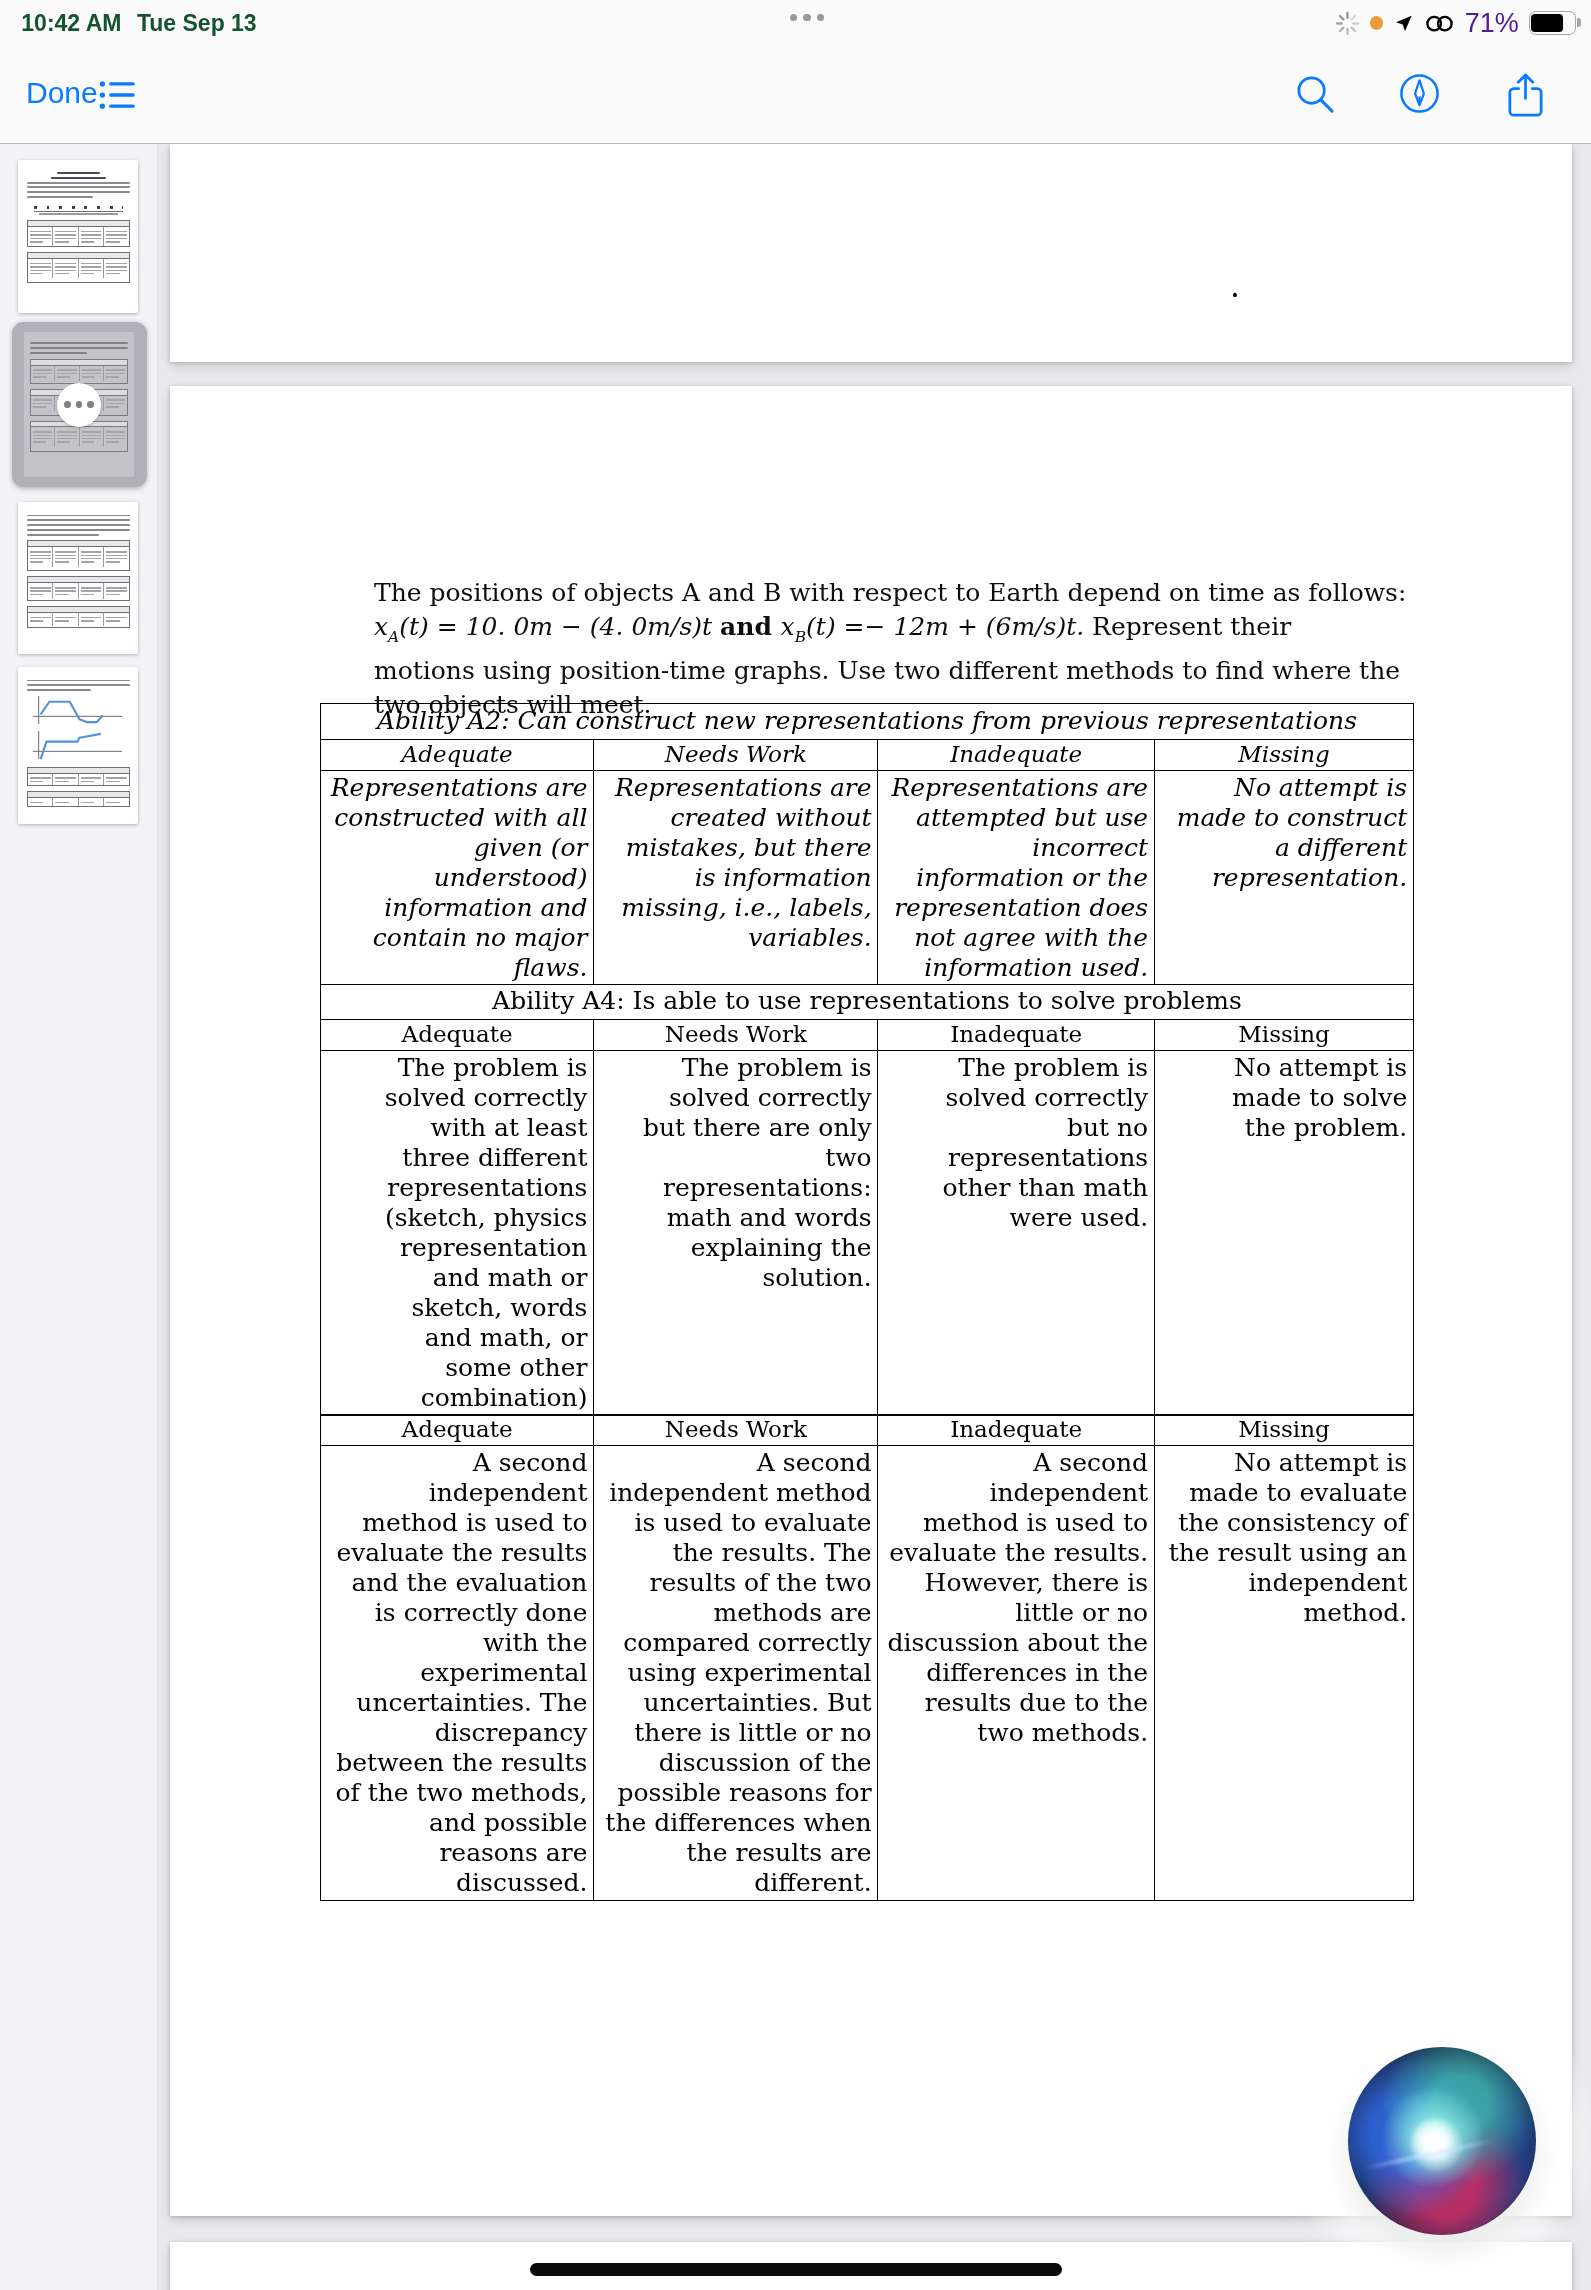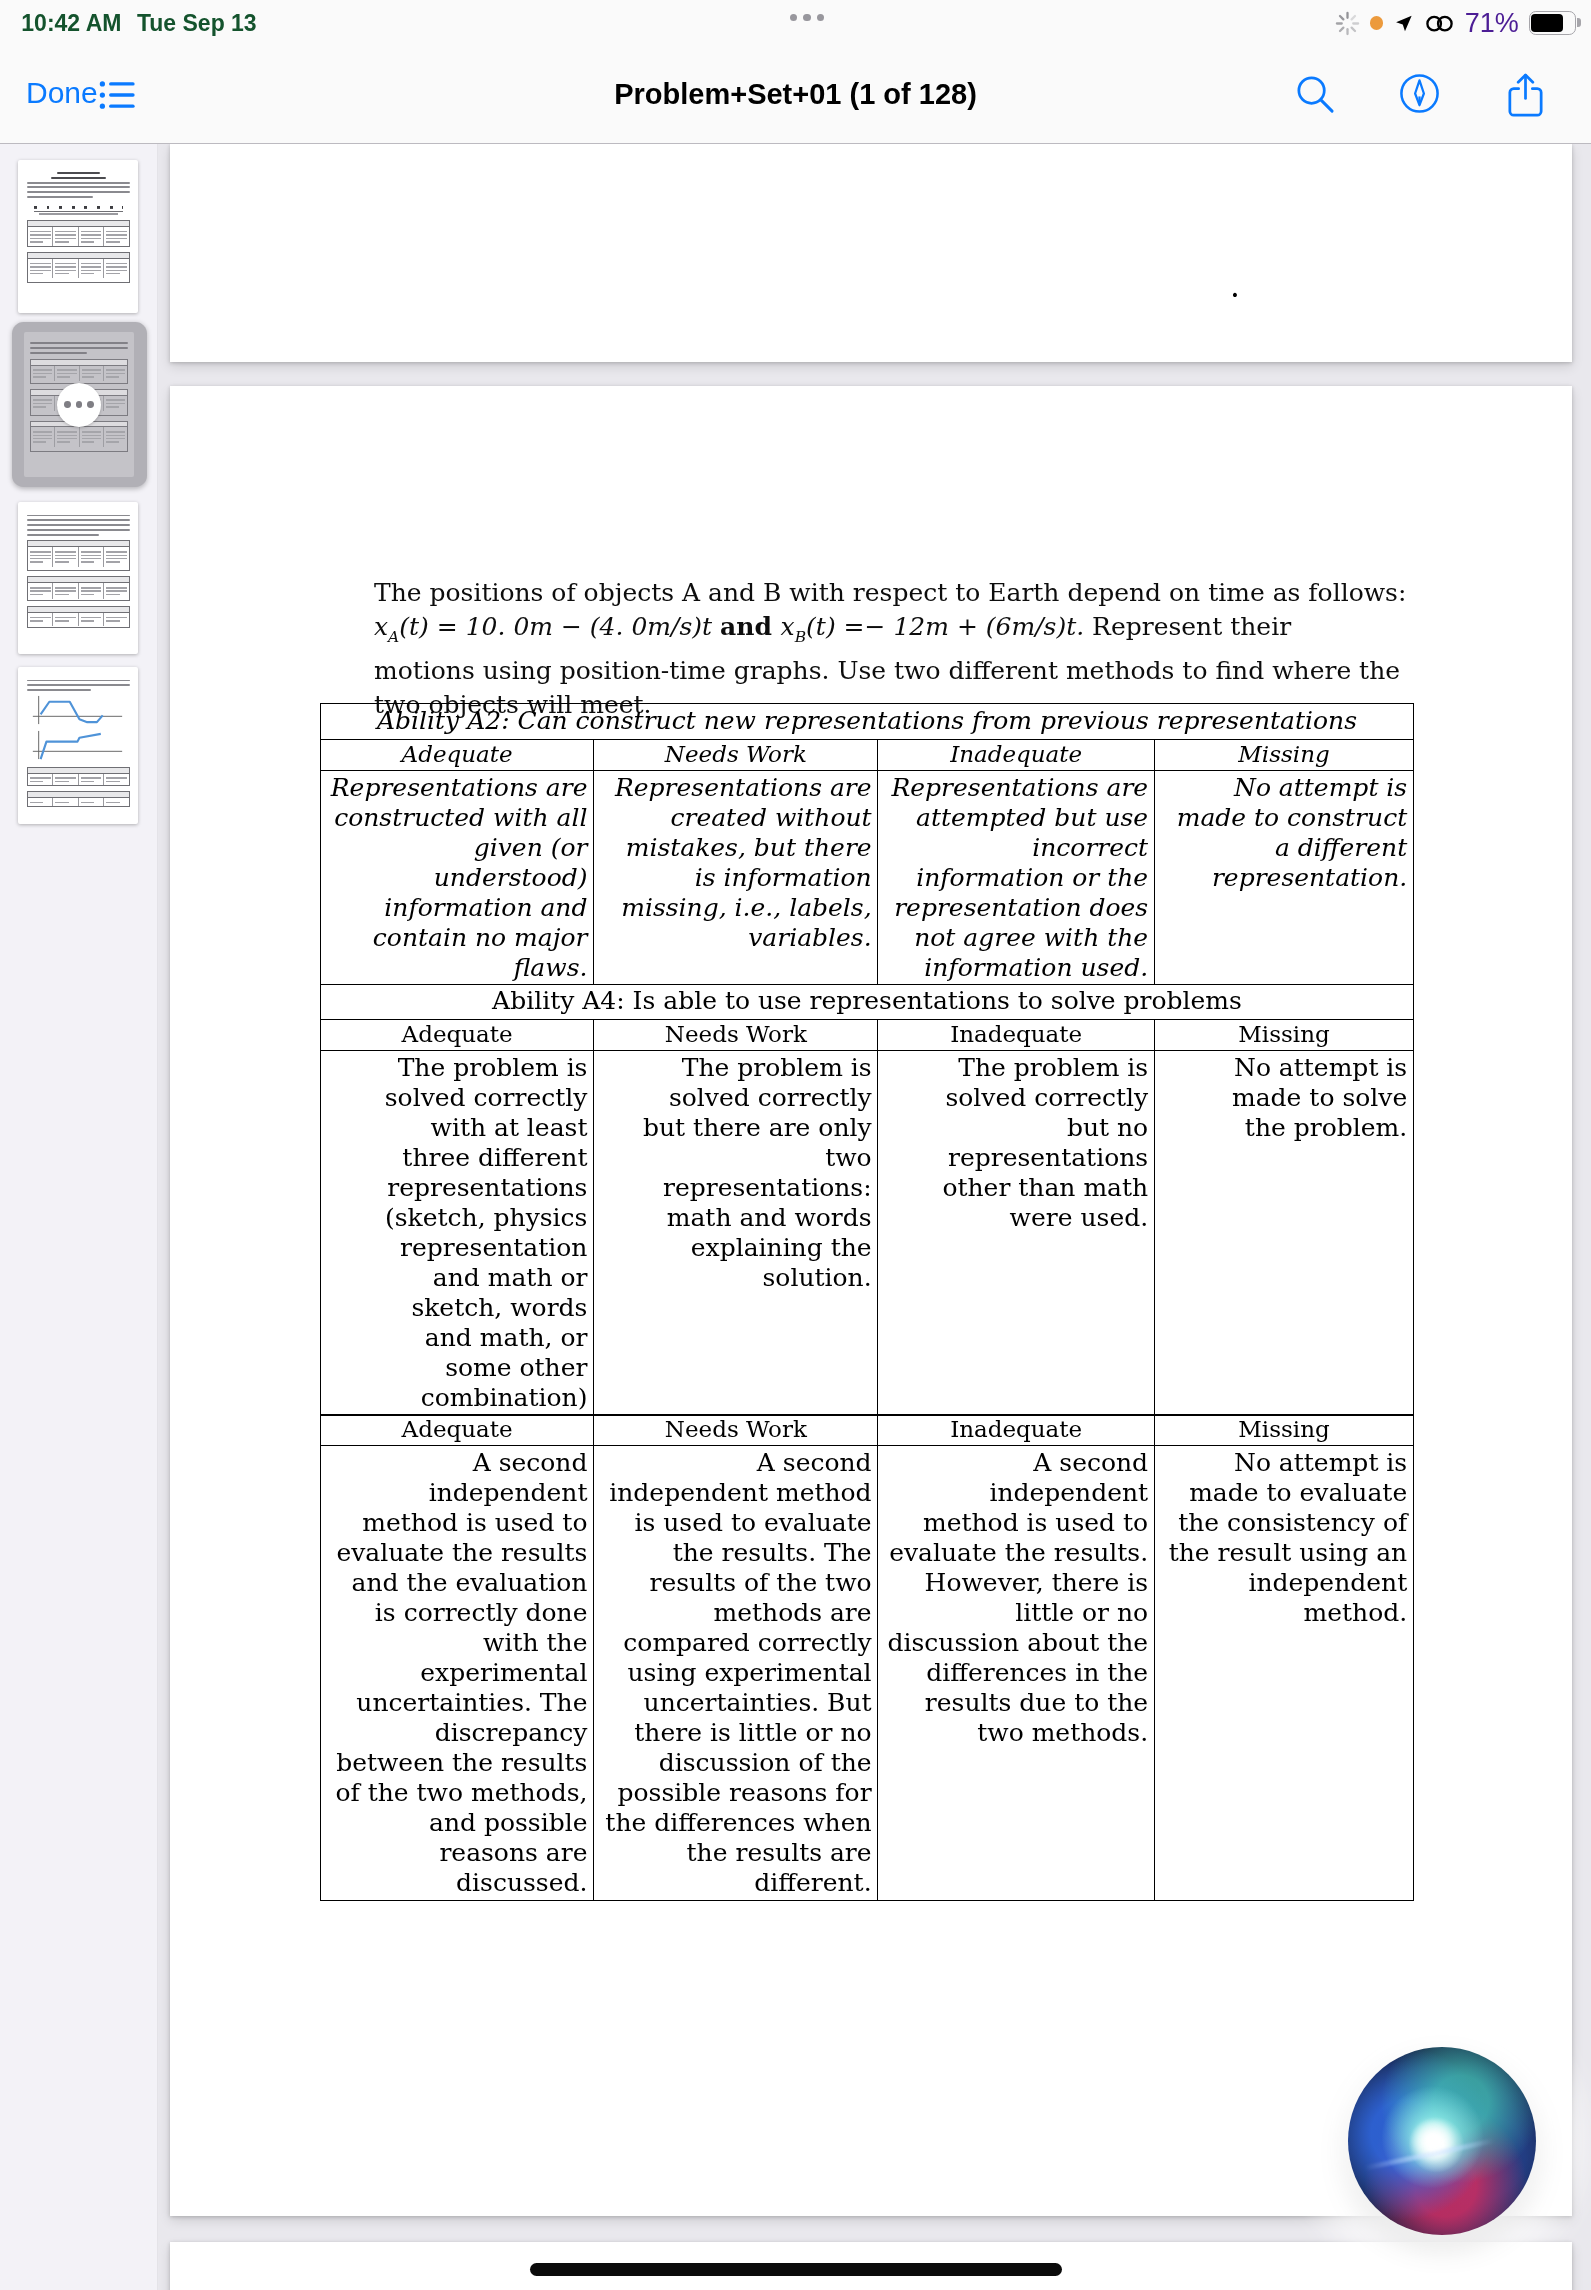--- a/index.html
+++ b/index.html
@@ -151,21 +151,20 @@
             <line x1="12" y1="15.5" x2="35" y2="15.5"></line>
             <line x1="12" y1="27" x2="35" y2="27"></line>
         </g>
         <g fill="#0a7aff">
           <circle cx="3.4" cy="4" r="2.7"></circle>
             <circle cx="3.4" cy="15.5" r="2.7"></circle>
             <circle cx="3.4" cy="27" r="2.7"></circle>
         </g>
       </svg>
     </button>
-    <div class="doc-title">Problem+Set+01 (1 of 128)</div>
     <button class="tb-icon tb-search">
       <svg width="43" height="43" viewBox="0 0 44 44" class="icon-svg">
         <circle cx="19" cy="19" r="13" fill="none" stroke="#0a7aff" stroke-width="2.8"></circle>
         <line x1="28.5" y1="28.5" x2="40" y2="40" stroke="#0a7aff" stroke-width="3" stroke-linecap="round"></line>
       </svg>
     </button>
     <button class="tb-icon tb-markup">
       <svg width="43" height="43" viewBox="0 0 44 44" class="icon-svg">
         <circle cx="22" cy="22" r="18.5" fill="none" stroke="#0a7aff" stroke-width="2.6"></circle>
         <path d="M22 8.5 L26.5 22 L22 34 L17.5 22 Z" fill="none" stroke="#0a7aff" stroke-width="2.3" stroke-linejoin="round"></path>

